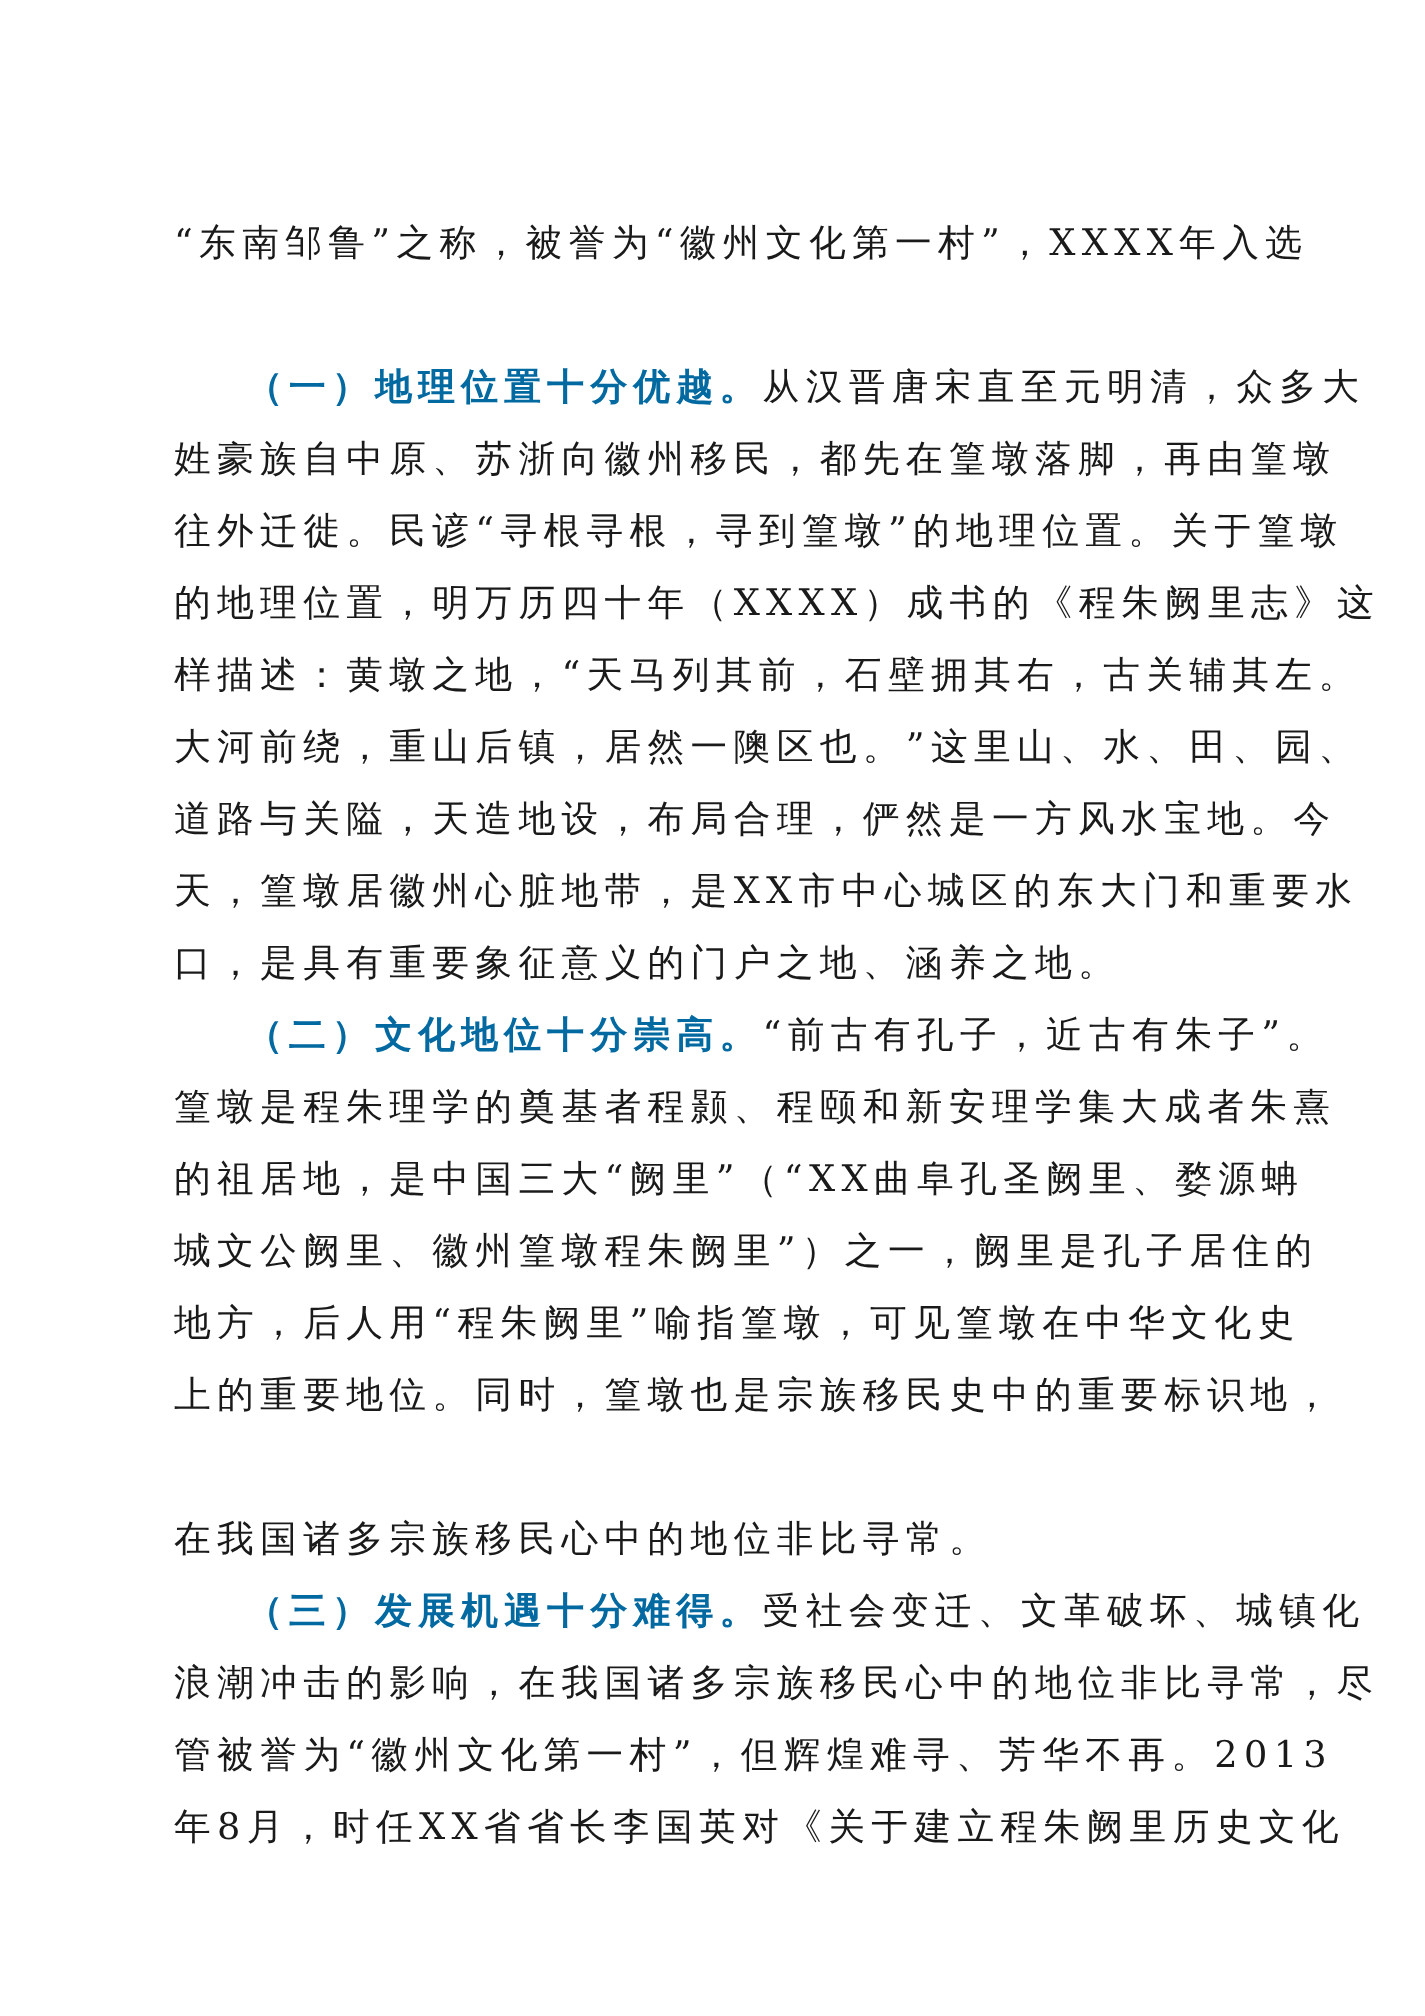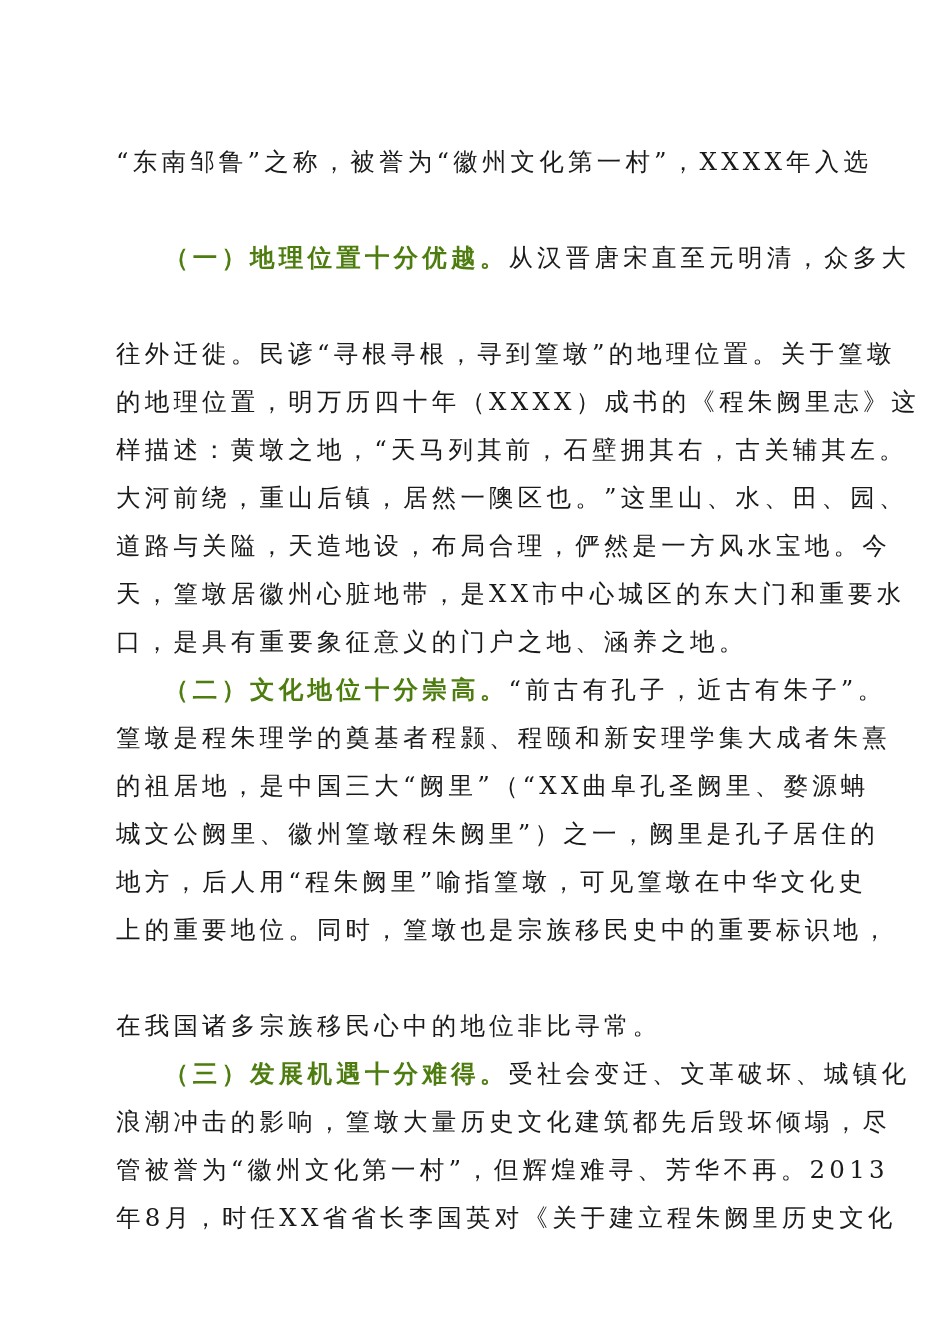--- a/index.html
+++ b/index.html
@@ -12,39 +12,40 @@
       left: 116px;
       width: 720px;
       font-family: "DejaVu Serif", "Liberation Serif", serif;
       font-size: 24.5px;
       color: #1a1a1a;
       white-space: nowrap;
       letter-spacing: 4.2px;
       line-height: 32px;
     }
     .indent { left: 164px; width: 672px; }
-    .heading { font-family: "DejaVu Sans", sans-serif; font-weight: bold; color: #4d7c0f; }
+    .heading { font-family: "DejaVu Sans", sans-serif; font-weight: bold; color: #0369a1; }
   </style>
 </head>
 <body>
 
 <div class="page">
   <div class="line" style="top:146px"><span>“东南邹鲁”之称，被誉为“徽州文化第一村”，XXXX年入选</span></div>
   <div class="line indent" style="top:242px"><span class="heading">（一）地理位置十分优越。</span><span>从汉晋唐宋直至元明清，众多大</span></div>
+  <div class="line" style="top:290px"><span>姓豪族自中原、苏浙向徽州移民，都先在篁墩落脚，再由篁墩</span></div>
   <div class="line" style="top:338px"><span>往外迁徙。民谚“寻根寻根，寻到篁墩”的地理位置。关于篁墩</span></div>
   <div class="line" style="top:386px"><span>的地理位置，明万历四十年（XXXX）成书的《程朱阙里志》这</span></div>
   <div class="line" style="top:434px"><span>样描述：黄墩之地，“天马列其前，石壁拥其右，古关辅其左。</span></div>
   <div class="line" style="top:482px"><span>大河前绕，重山后镇，居然一隩区也。”这里山、水、田、园、</span></div>
   <div class="line" style="top:530px"><span>道路与关隘，天造地设，布局合理，俨然是一方风水宝地。今</span></div>
   <div class="line" style="top:578px"><span>天，篁墩居徽州心脏地带，是XX市中心城区的东大门和重要水</span></div>
   <div class="line" style="top:626px"><span>口，是具有重要象征意义的门户之地、涵养之地。</span></div>
   <div class="line indent" style="top:674px"><span class="heading">（二）文化地位十分崇高。</span><span>“前古有孔子，近古有朱子”。</span></div>
   <div class="line" style="top:722px"><span>篁墩是程朱理学的奠基者程颢、程颐和新安理学集大成者朱熹</span></div>
   <div class="line" style="top:770px"><span>的祖居地，是中国三大“阙里”（“XX曲阜孔圣阙里、婺源蚺</span></div>
   <div class="line" style="top:818px"><span>城文公阙里、徽州篁墩程朱阙里”）之一，阙里是孔子居住的</span></div>
   <div class="line" style="top:866px"><span>地方，后人用“程朱阙里”喻指篁墩，可见篁墩在中华文化史</span></div>
   <div class="line" style="top:914px"><span>上的重要地位。同时，篁墩也是宗族移民史中的重要标识地，</span></div>
   <div class="line" style="top:1010px"><span>在我国诸多宗族移民心中的地位非比寻常。</span></div>
   <div class="line indent" style="top:1058px"><span class="heading">（三）发展机遇十分难得。</span><span>受社会变迁、文革破坏、城镇化</span></div>
-  <div class="line" style="top:1106px"><span>浪潮冲击的影响，篁墩大量历史文化建筑都先后毁坏倾塌，尽</span></div>
+  <div class="line" style="top:1106px"><span>浪潮冲击的影响，在我国诸多宗族移民心中的地位非比寻常，尽</span></div>
   <div class="line" style="top:1154px"><span>管被誉为“徽州文化第一村”，但辉煌难寻、芳华不再。2013</span></div>
   <div class="line" style="top:1202px"><span>年8月，时任XX省省长李国英对《关于建立程朱阙里历史文化</span></div>
 </div>
 
 </body></html>

